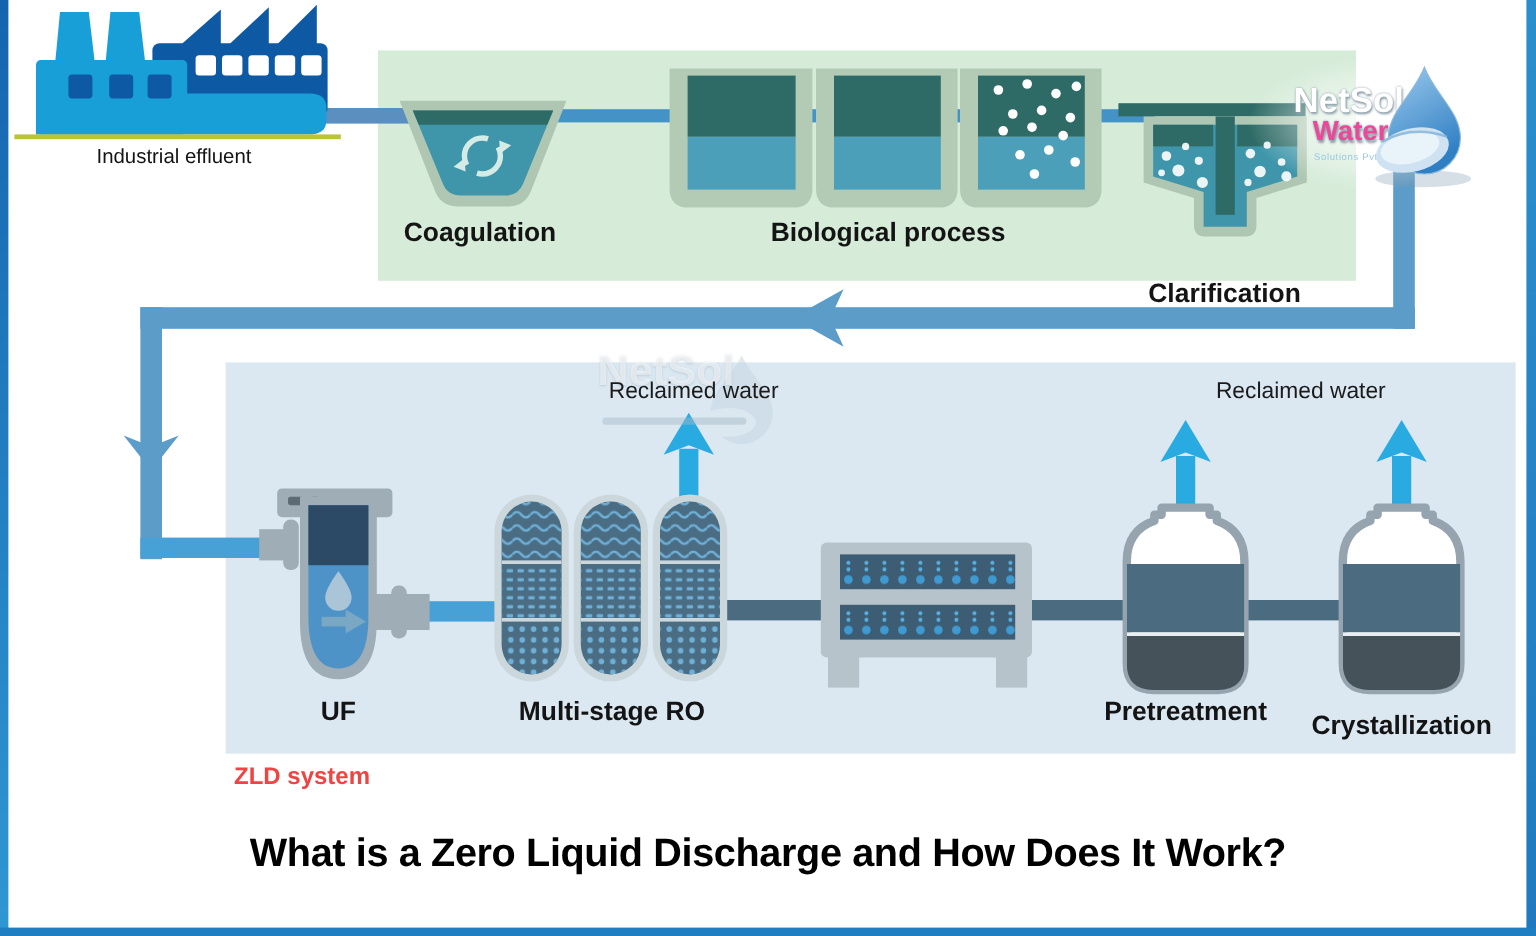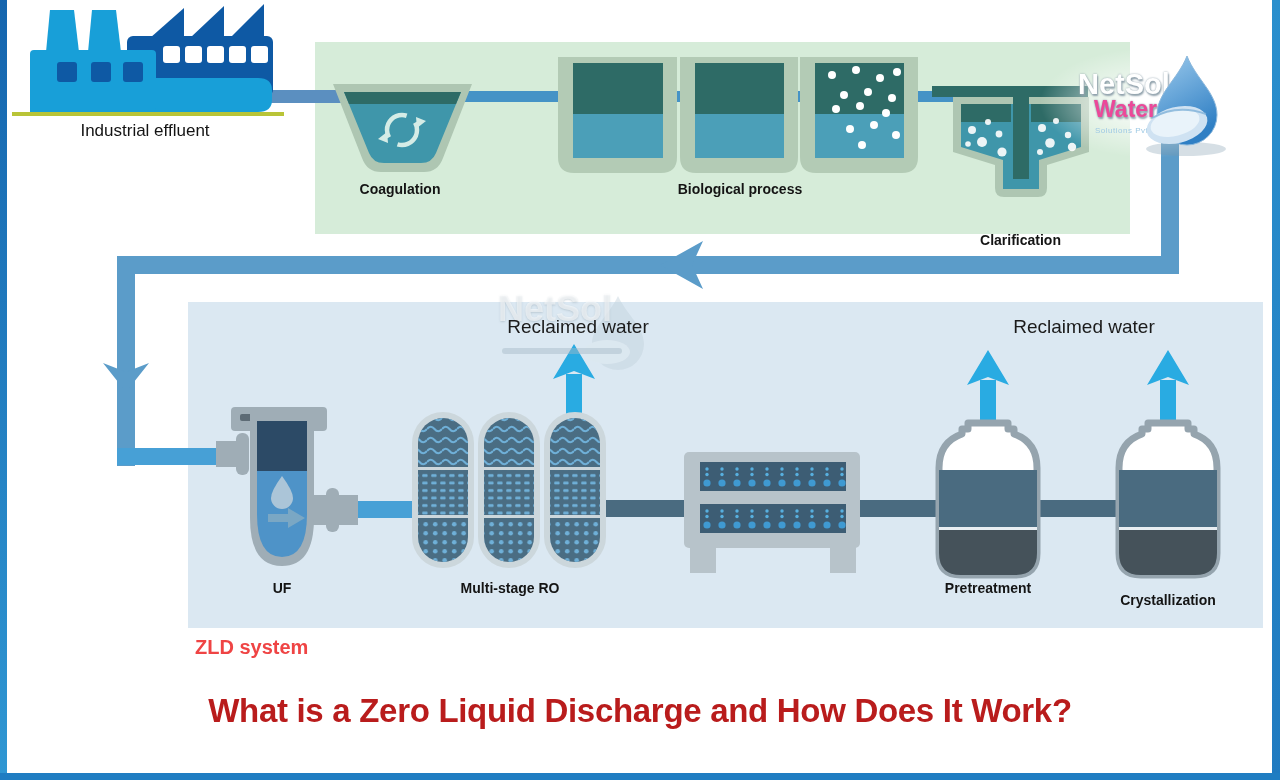--- a/index.html
+++ b/index.html
@@ -1,35 +1,35 @@
 <!DOCTYPE html>
 <html><head>
 <meta charset="utf-8">
 <style>
   html,body{margin:0;padding:0;background:#fff;}
   #stage{position:relative;width:1280px;height:780px;background:#ffffff;overflow:hidden;
          font-family:"Liberation Sans",sans-serif;}
   svg{display:block;}
   #diagram{position:absolute;left:0;top:0;z-index:1;}
-  .label{position:absolute;z-index:5;color:#141414;font-weight:bold;font-size:14px;
+  .label{position:absolute;z-index:5;color:#141414;font-weight:bold;font-size:22px;
          text-align:center;white-space:nowrap;}
   #industrial-label{left:40px;top:121px;width:210px;font-weight:normal;font-size:17px;}
   #pretreat-title{left:790px;top:5px;width:420px;color:#17a64e;font-size:21px;}
   #lbl-coagulation{left:315px;top:181px;width:170px;}
   #lbl-biological{left:635px;top:181px;width:210px;}
   #lbl-clarification{left:933px;top:208px;width:175px;margin-top:24px;}
   #lbl-reclaimed-1{left:478px;top:316px;width:200px;font-weight:normal;font-size:19px;color:#1b1b1b;}
   #lbl-reclaimed-2{left:984px;top:316px;width:200px;font-weight:normal;font-size:19px;color:#1b1b1b;}
   #lbl-uf{left:232px;top:580px;width:100px;}
   #lbl-ro{left:408px;top:580px;width:204px;}
   #lbl-brine{left:663px;top:580px;width:216px;}
   #lbl-evap{left:910px;top:580px;width:156px;}
   #lbl-cryst{left:1078px;top:580px;width:180px;margin-top:12px;}
   #zld-title{left:195px;top:636px;width:240px;text-align:left;color:#ef4444;font-size:20px;}
-  #heading{left:0;top:692px;width:1280px;color:#b91c1c;font-size:33px;letter-spacing:-0.3px;}
+  #heading{left:0;top:692px;width:1280px;color:#000000;font-size:33px;letter-spacing:-0.3px;}
   
   #logo-glow{position:absolute;z-index:2;left:1040px;top:48px;width:220px;height:110px;
     background:radial-gradient(closest-side,rgba(255,255,255,.95),rgba(255,255,255,0));}
   #logo{position:absolute;z-index:3;left:1078px;top:70px;width:170px;height:80px;}
   #logo .name{font-weight:bold;font-size:29px;color:#ffffff;line-height:28px;
     text-shadow:0 0 2px #8fa0ab,1px 2px 2px #8fa0ab;}
   #logo .sub{font-weight:bold;font-size:23px;color:#ec4899;line-height:22px;margin-left:16px;
     text-shadow:0 0 2px #8fa0ab,1px 2px 2px #8fa0ab;}
   #logo .tagline{font-size:8px;color:#9ec9e4;margin-left:17px;margin-top:6px;letter-spacing:.5px;}
   #logo-drop{position:absolute;z-index:4;left:1140px;top:52px;}

